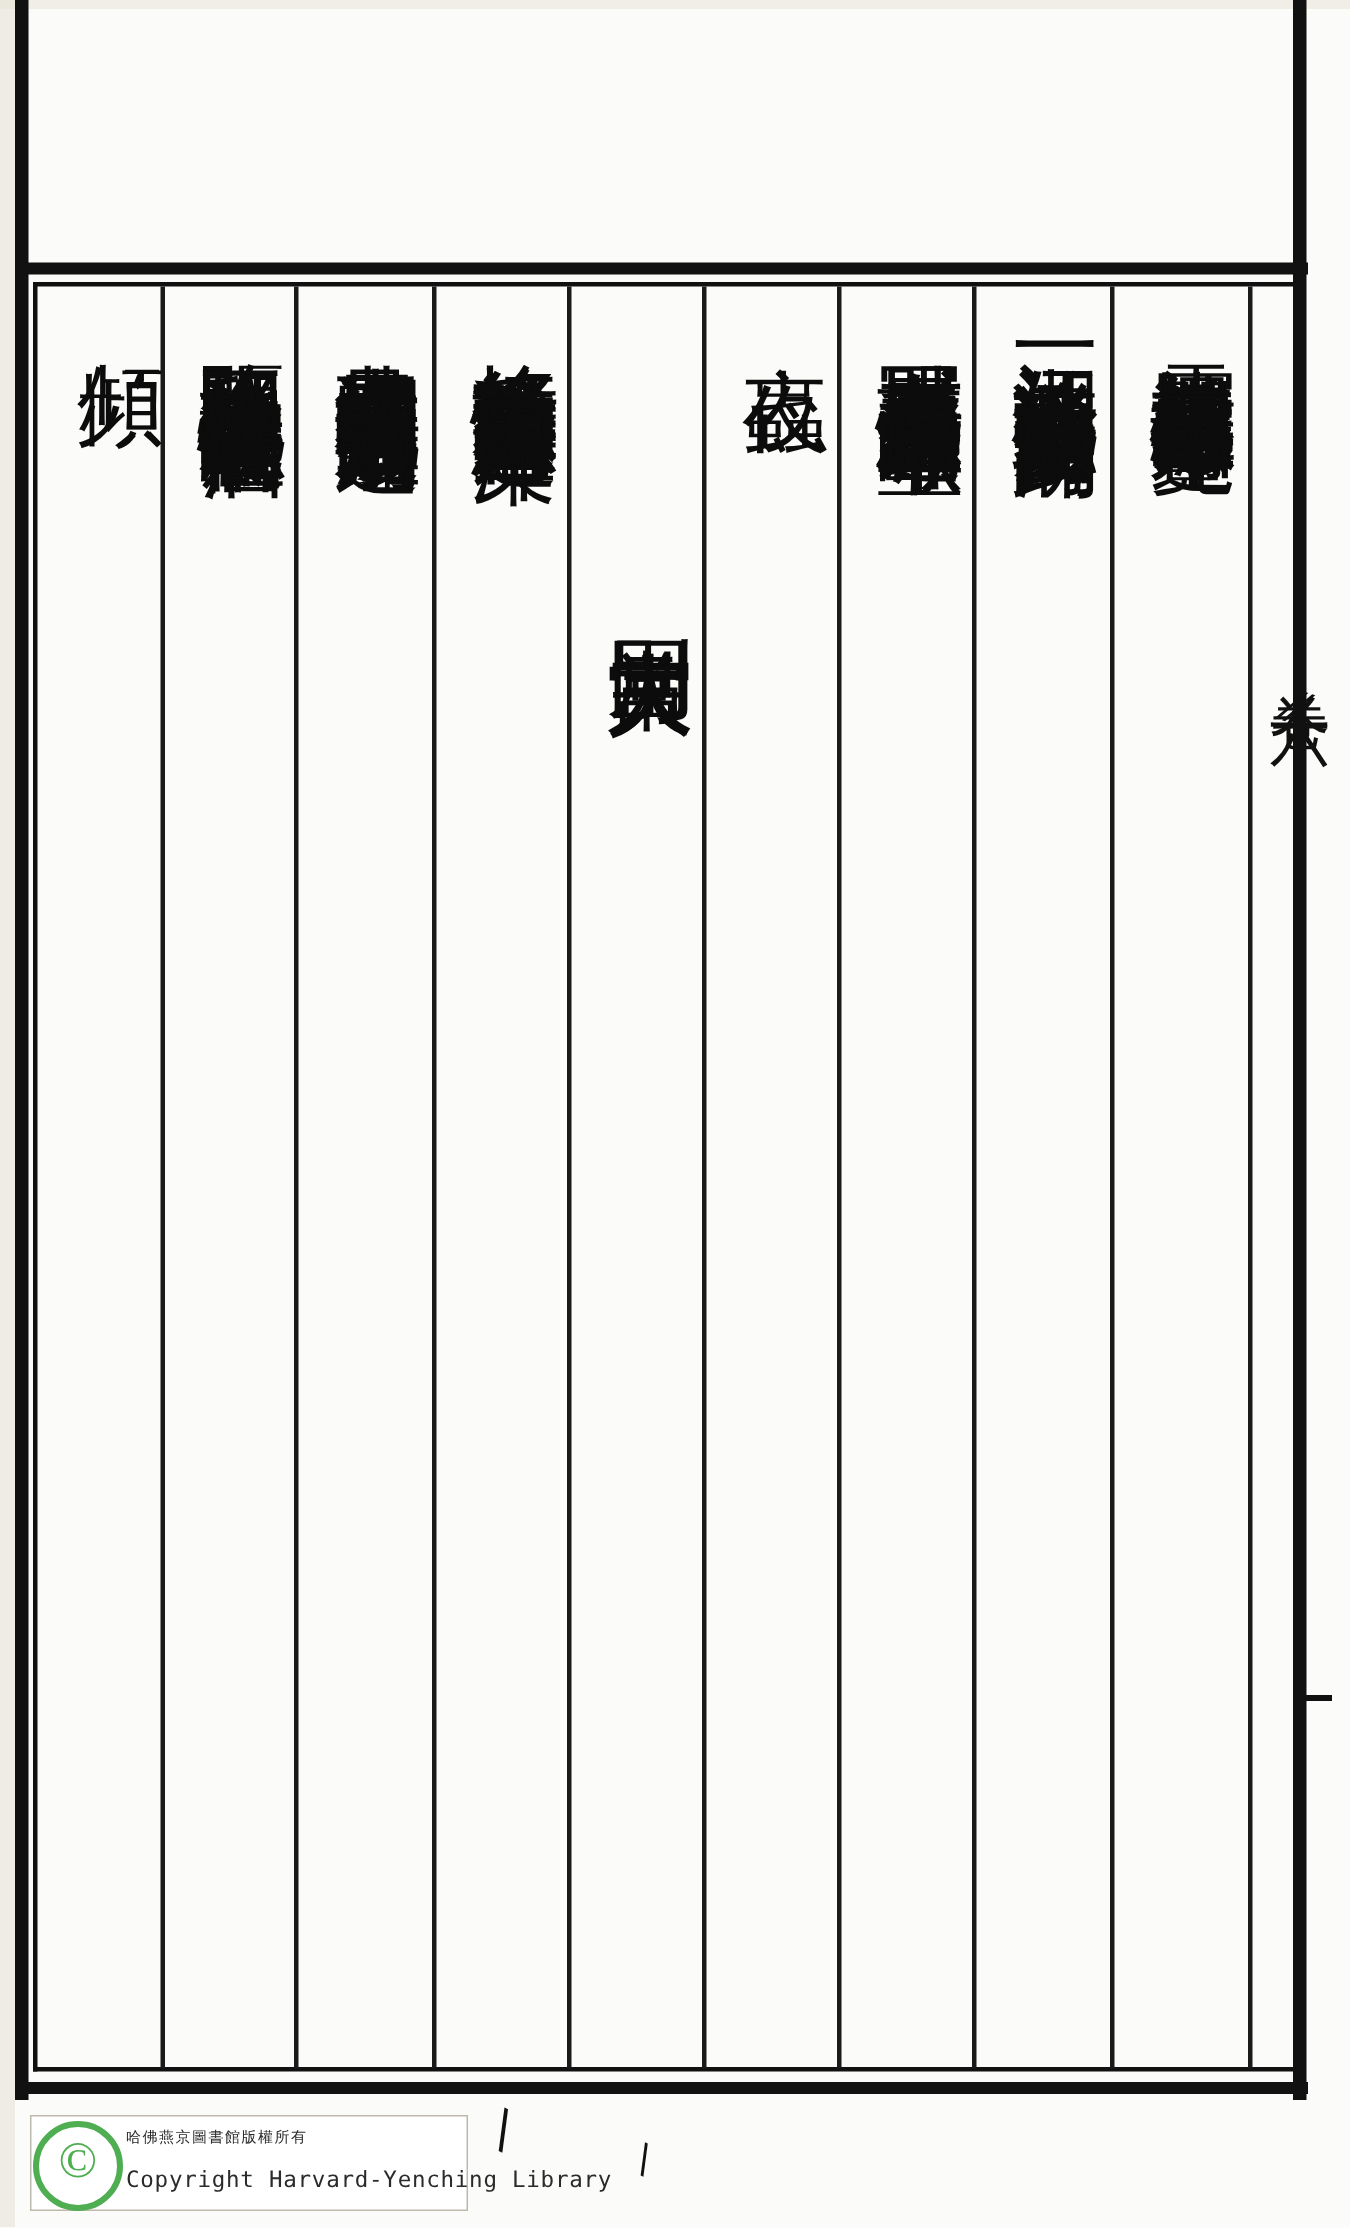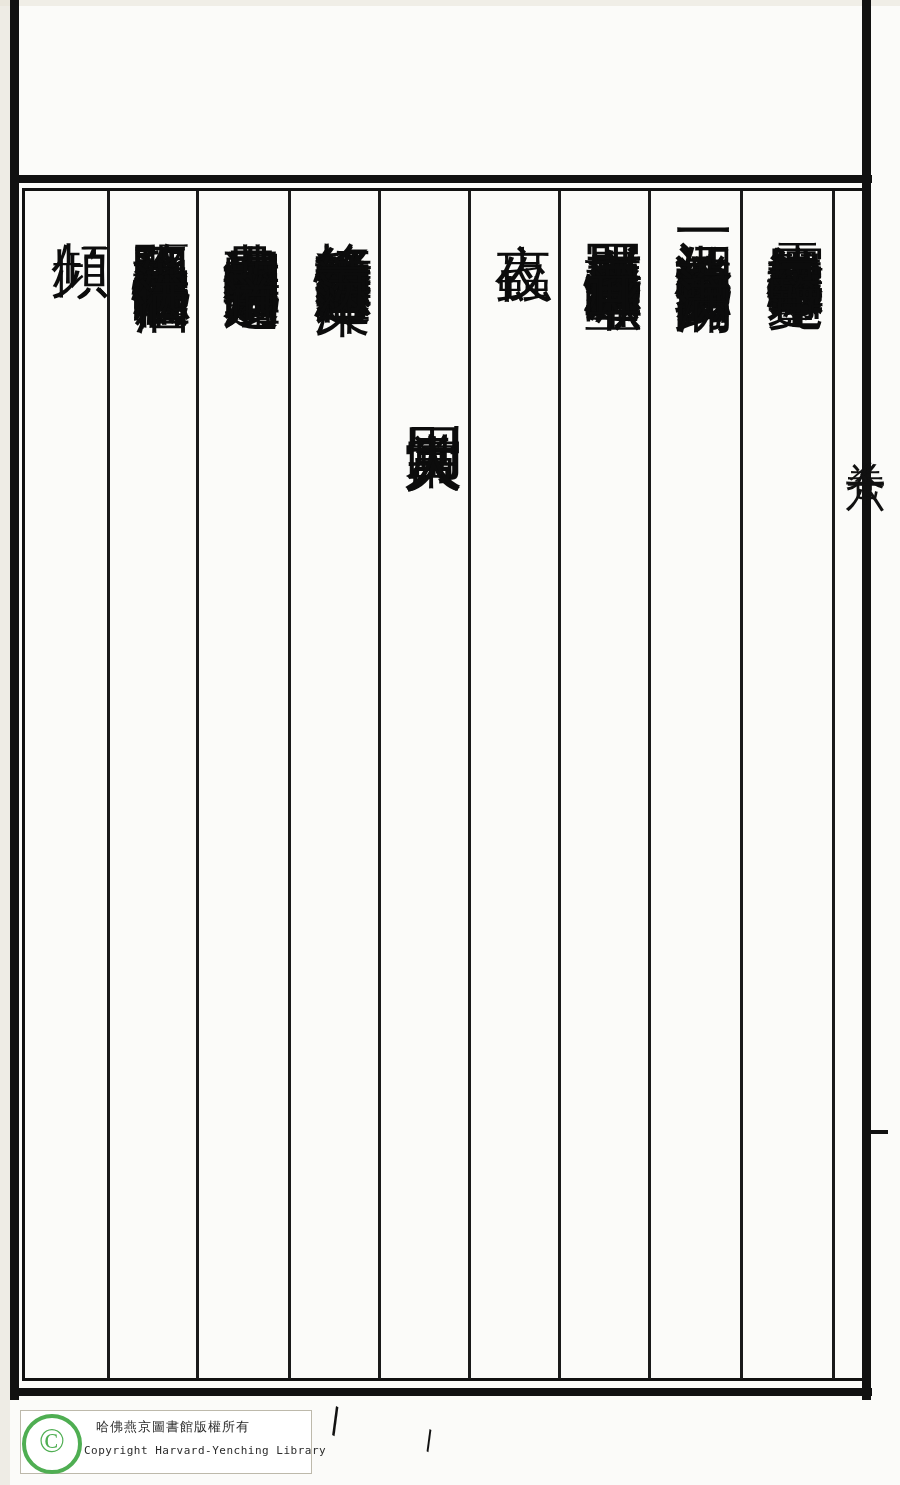--- a/index.html
+++ b/index.html
@@ -159,31 +159,30 @@
     font-size: 34px;
     line-height: 46px;
     text-align: center;
     font-family: "Liberation Serif", serif;
     background: #fff;
   }
   .stamp-line1 {
     position: absolute;
     left: 84px;
     top: 1418px;
-    font-size: 13px;
+    font-size: 10px;
     color: #2b2b2b;
     letter-spacing: 1px;
     font-family: "DejaVu Sans", sans-serif;
-    margin-left: 12px;
   }
   .stamp-line2 {
     position: absolute;
     left: 84px;
     top: 1444px;
-    font-size: 11px;
+    font-size: 15px;
     color: #2b2b2b;
     letter-spacing: 0.5px;
     font-family: "DejaVu Sans Mono", monospace;
   }
 
   
   .ink-mark {
     position: absolute;
     color: #111;
     font-size: 34px;

